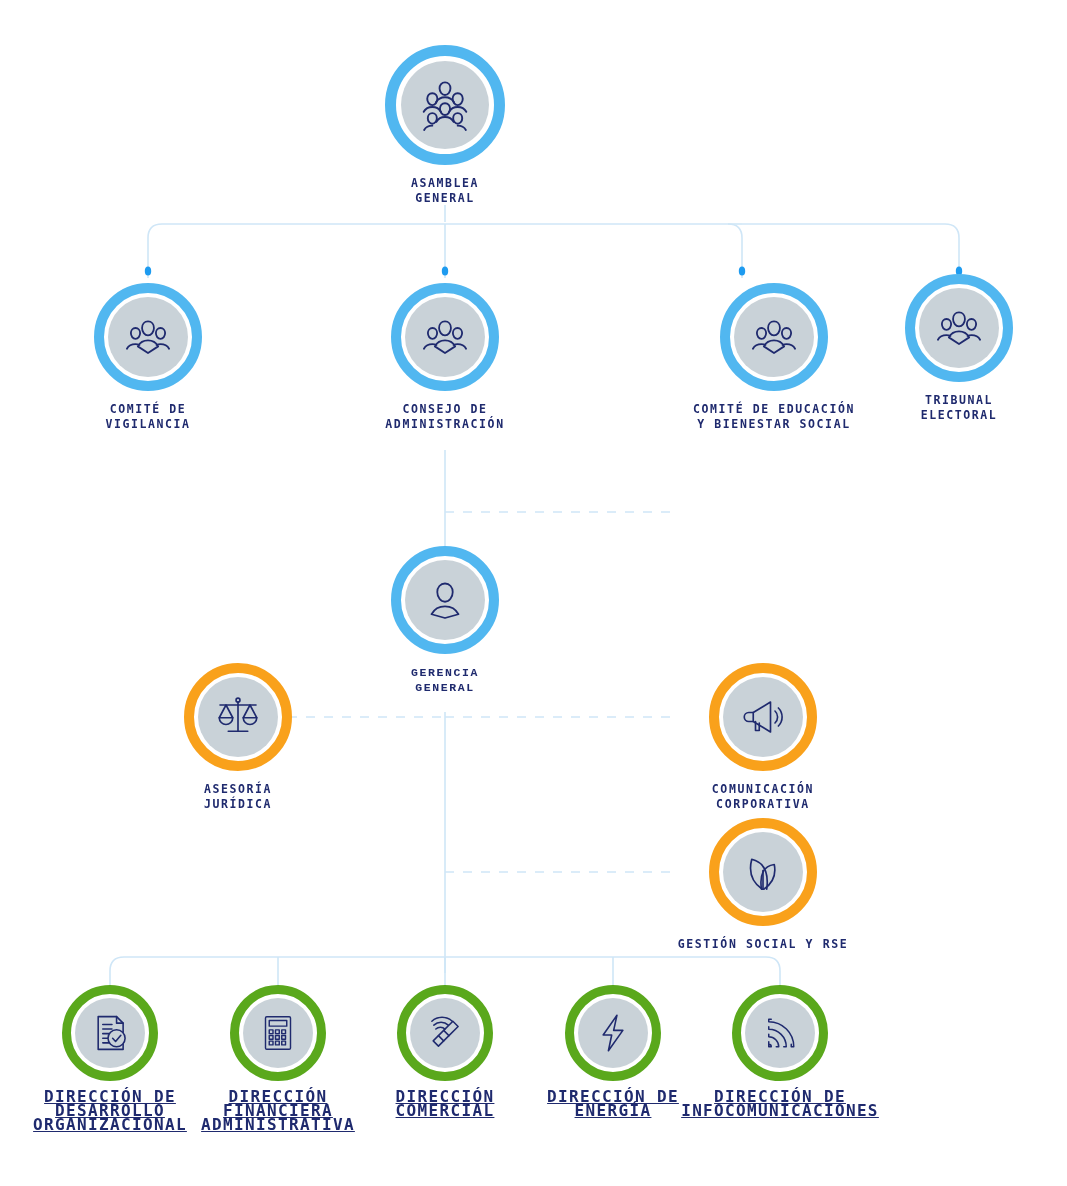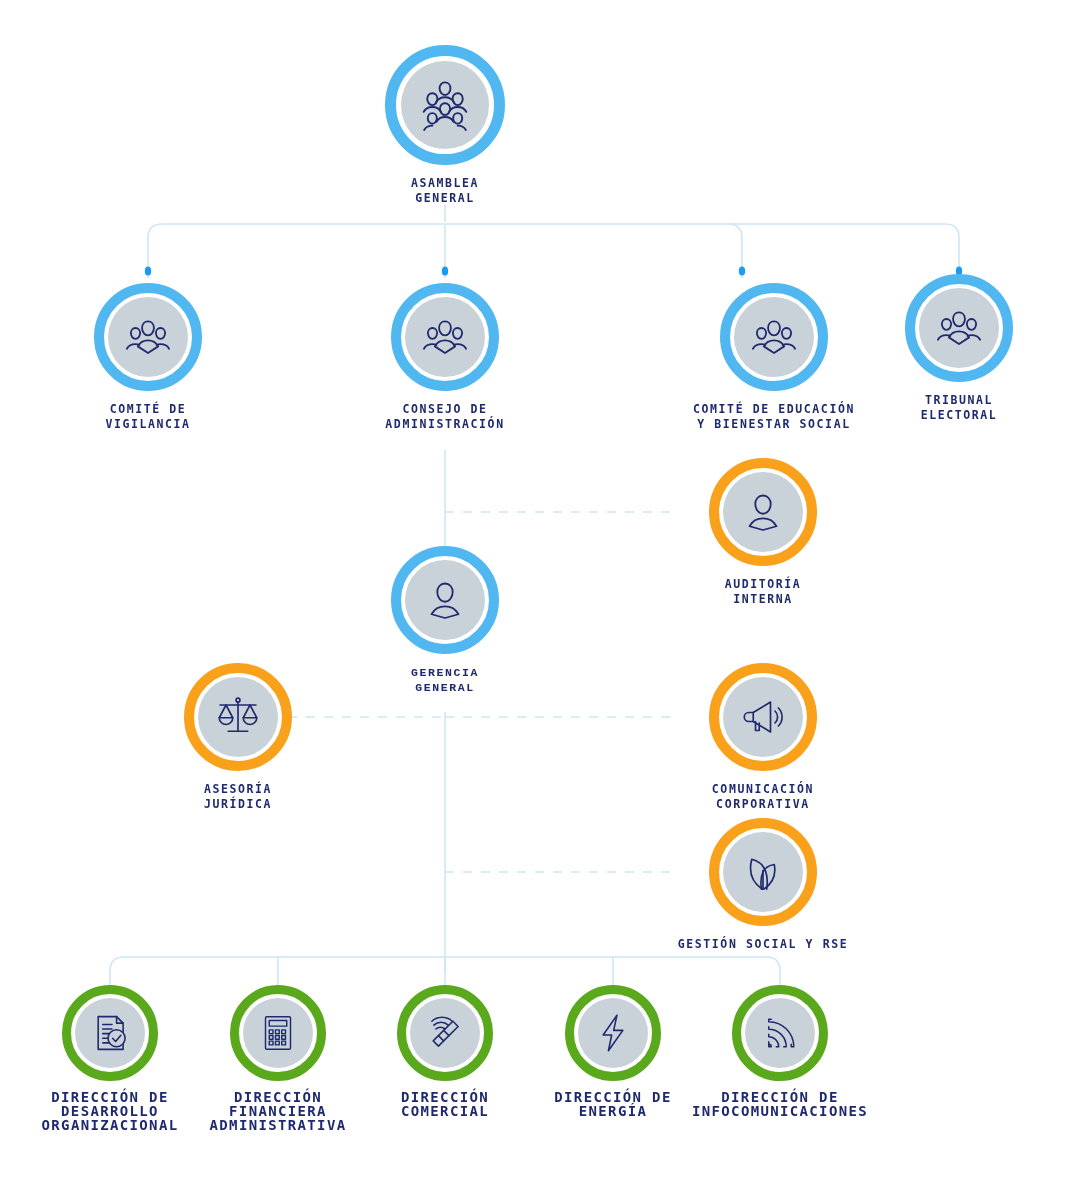--- a/index.html
+++ b/index.html
@@ -43,21 +43,21 @@
     margin-top:11px;
     color:#1f2a6e;
     font-size:11.5px;
     font-weight:bold;
     letter-spacing:1.6px;
     line-height:15px;
     text-align:center;
     white-space:pre-line;
     text-transform:uppercase;
   }
-  .sz-sm .label{font-size:14px;letter-spacing:1.35px;line-height:14px;margin-top:9px;}
+  .sz-sm .label{font-size:16px;letter-spacing:1.35px;line-height:14px;margin-top:9px;text-decoration:underline;}
 </style>
 </head>
 <body>
 
 <div id="chart-root">
 
   <svg id="connectors" viewBox="0 0 1067 1186">
     <g fill="none" stroke="#cfe6f7" stroke-width="1.6">
 
       <path d="M445,205 L445,222"></path>
@@ -184,34 +184,20 @@
             <path d="M48 20.5c3.6 0 5.9 2.9 5.9 6.5 0 3.9-2.5 7.3-5.9 7.3s-5.9-3.4-5.9-7.3c0-3.6 2.3-6.5 5.9-6.5z"></path>
             <path d="M59 47c-2-3.7-6.3-5.9-11-5.9-1.8 0-3.5.3-5.1.9"></path>
           </g>
         </svg>
       </div>
     </div>
     <div class="label">TRIBUNAL
 ELECTORAL</div>
   </div>
 
-  <div class="node sz-md c-orange" style="left:668px;top:458px;width:190px;">
-    <div class="ring">
-      <div class="disc">
-        <svg width="48" height="48" viewBox="0 0 64 64">
-          <g fill="none" stroke="#1f2a6e" stroke-width="2.4" stroke-linecap="round" stroke-linejoin="round">
-            <path d="M32 10c6.2 0 10.3 5 10.3 11.4 0 6.8-4.5 12.9-10.3 12.9s-10.3-6.1-10.3-12.9C21.7 15 25.8 10 32 10z"></path>
-            <path d="M14 51c3.6-6.7 10.3-10.5 18-10.5S46.4 44.3 50 51l-18 5-18-5z"></path>
-          </g>
-        </svg>
-      </div>
-    </div>
-    <div class="label">AUDITORÍA
-INTERNA</div>
-  </div>
 
   <div class="node sz-md c-blue" style="left:385px;top:546px;width:120px;font-family:Liberation Mono, monospace;">
     <div class="ring">
       <div class="disc">
         <svg width="48" height="48" viewBox="0 0 64 64">
           <g fill="none" stroke="#1f2a6e" stroke-width="2.4" stroke-linecap="round" stroke-linejoin="round">
             <path d="M32 10c6.2 0 10.3 5 10.3 11.4 0 6.8-4.5 12.9-10.3 12.9s-10.3-6.1-10.3-12.9C21.7 15 25.8 10 32 10z"></path>
             <path d="M14 51c3.6-6.7 10.3-10.5 18-10.5S46.4 44.3 50 51l-18 5-18-5z"></path>
           </g>
         </svg>

